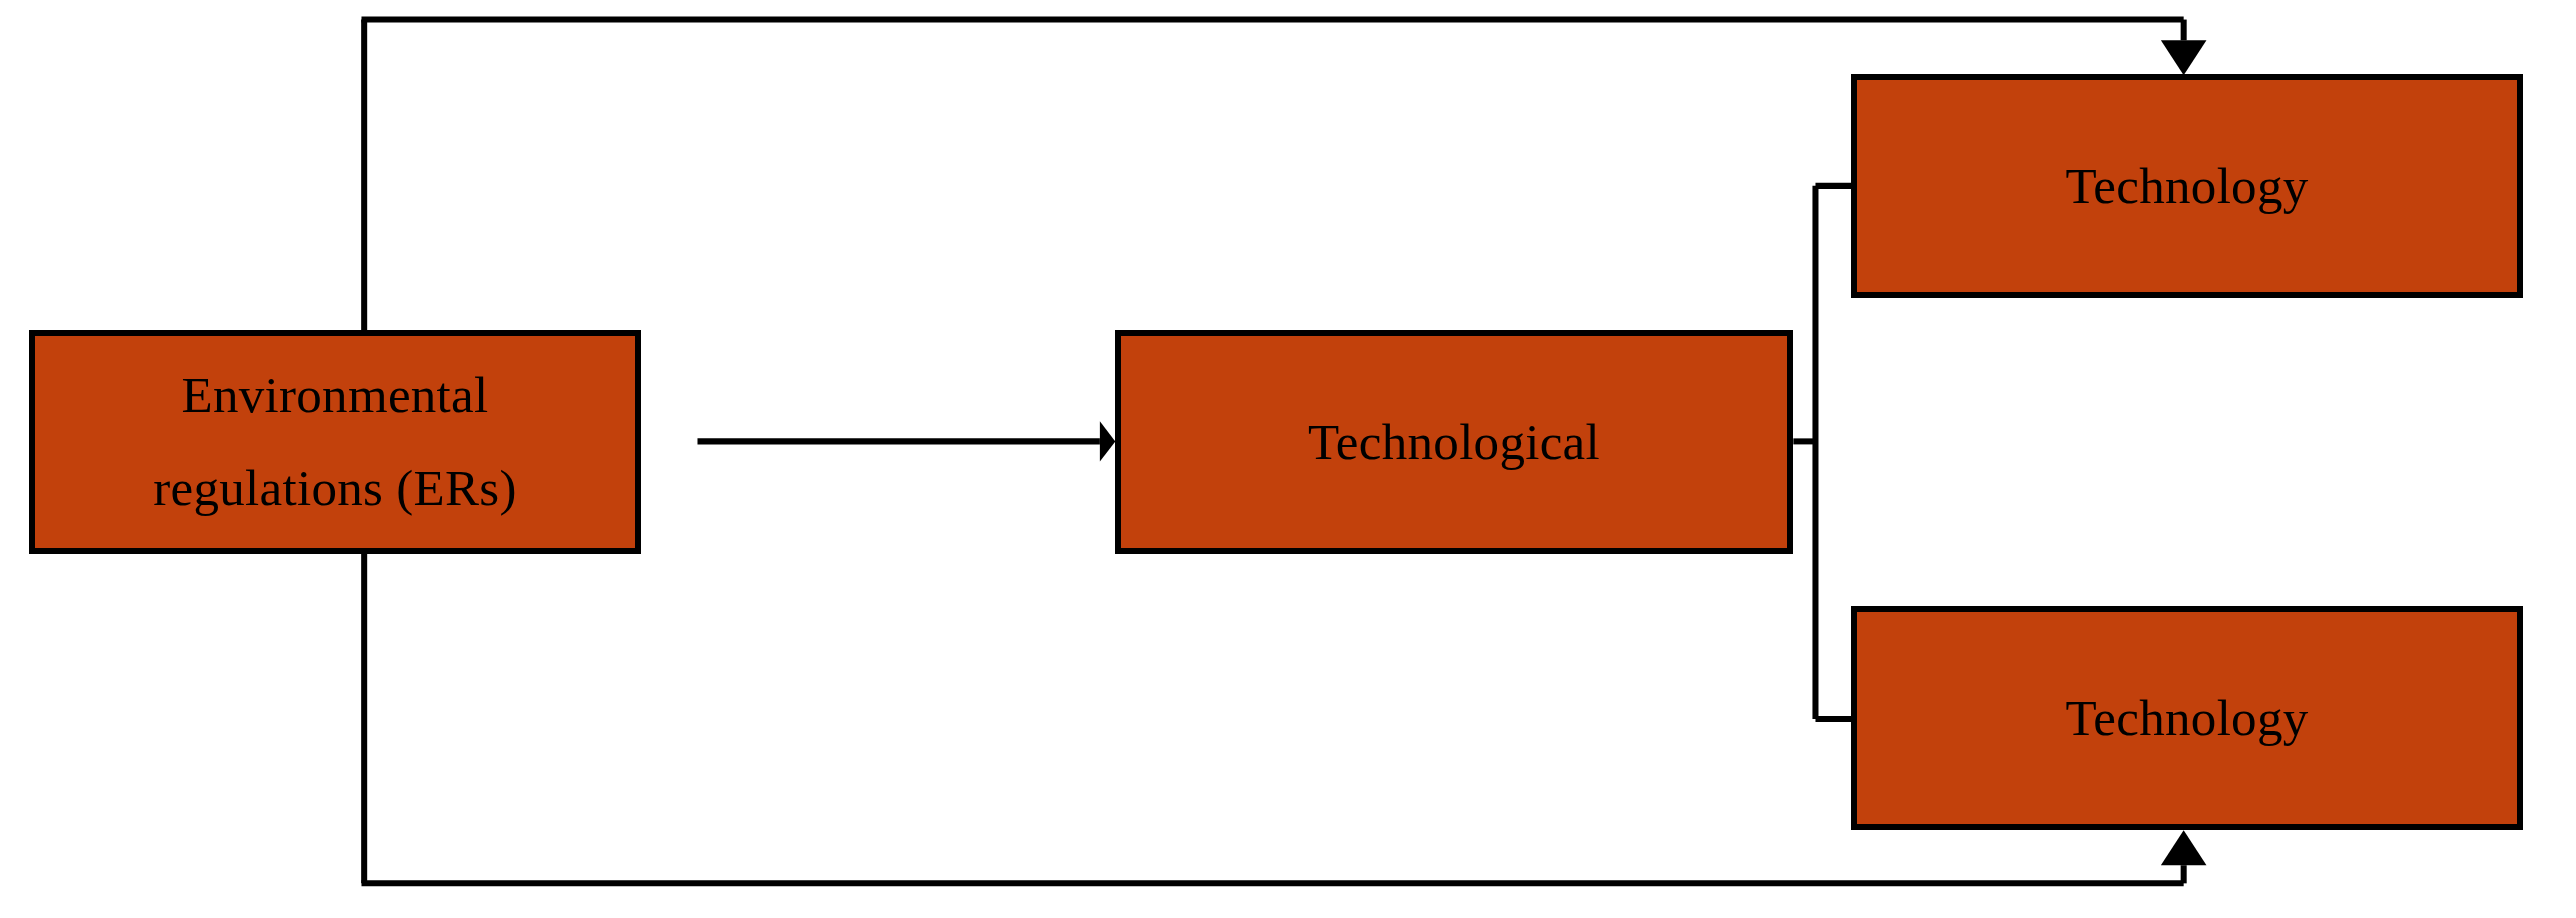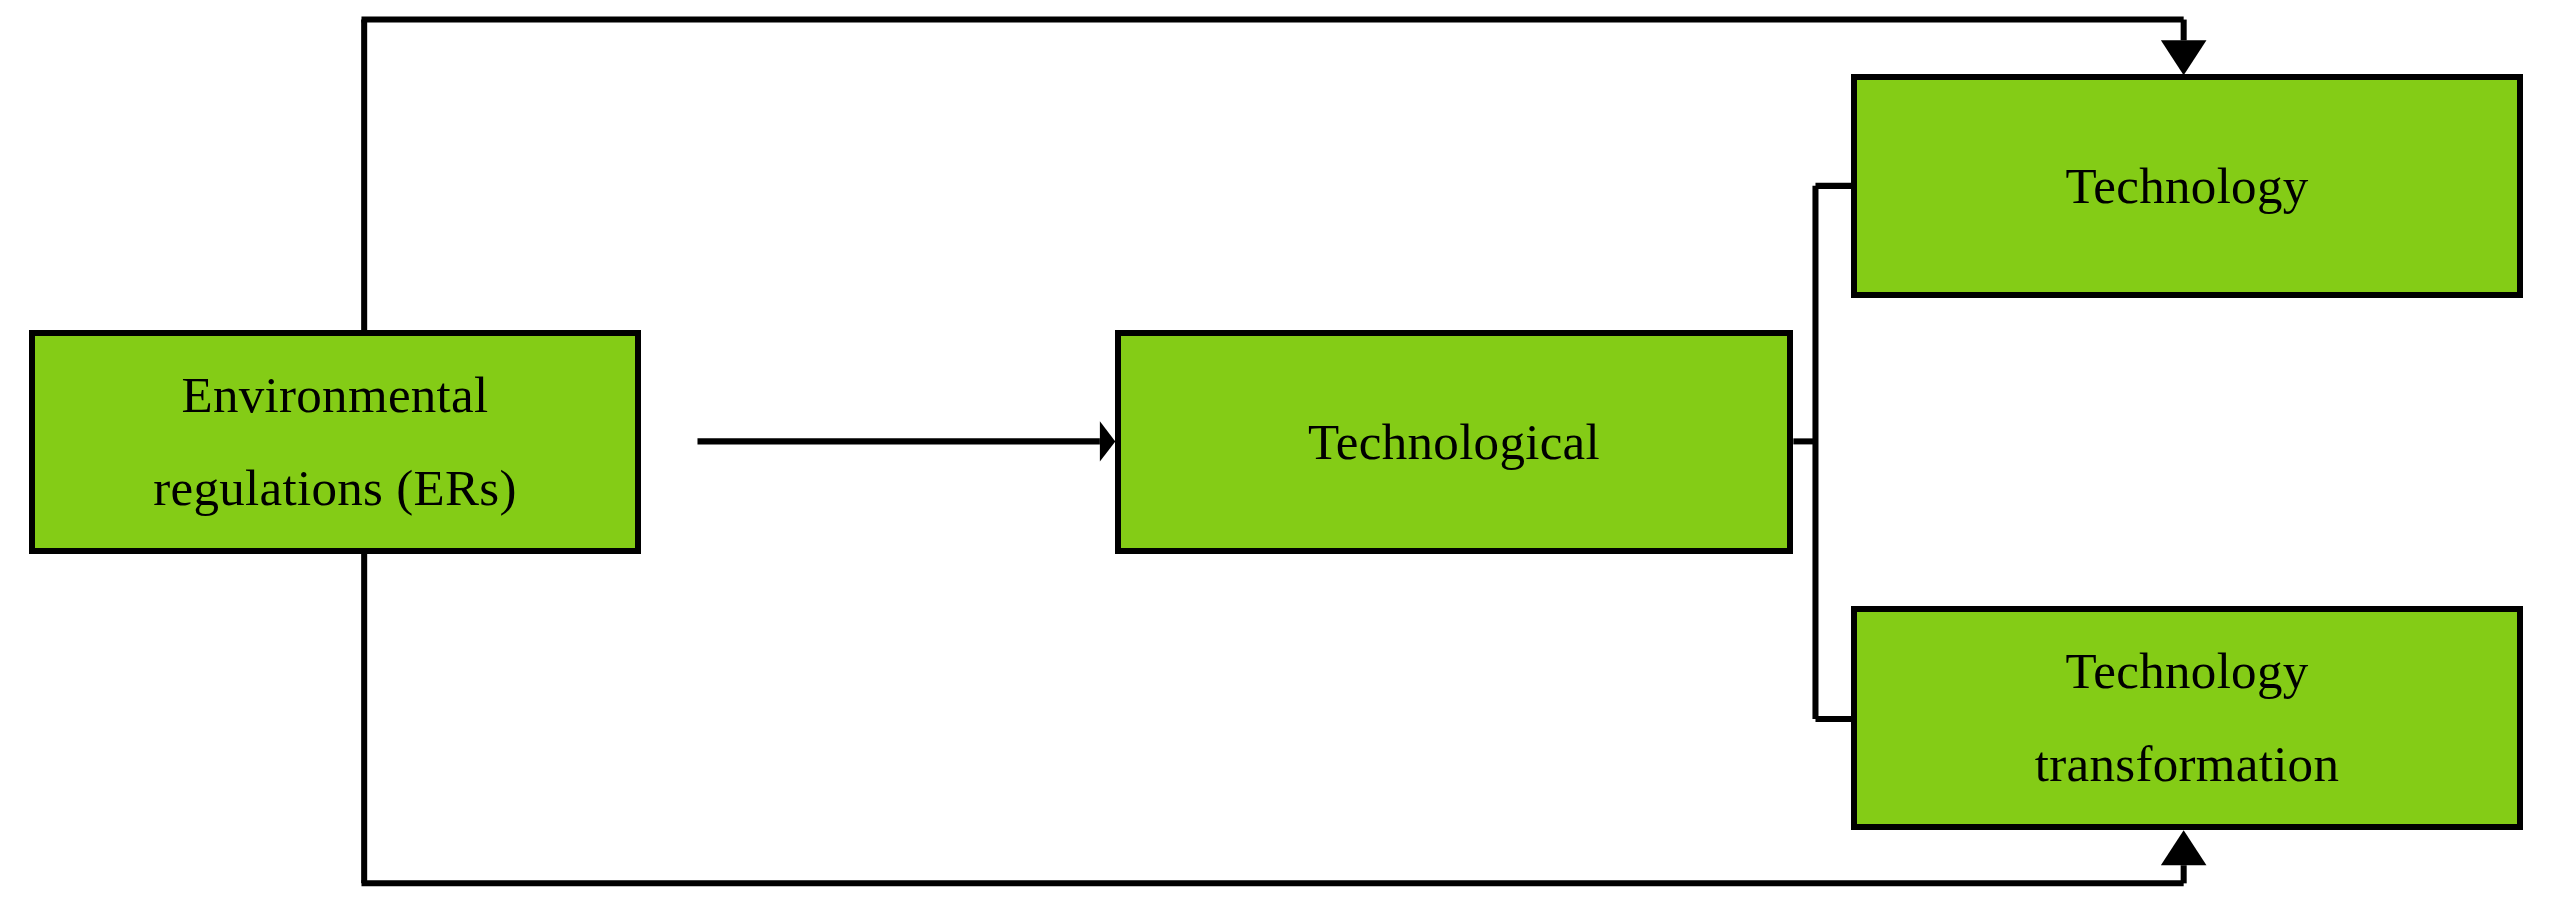--- a/index.html
+++ b/index.html
@@ -14,21 +14,21 @@
   #canvas {
     position: relative;
     width: 2576px;
     height: 919px;
     background: #ffffff;
     overflow: hidden;
   }
   .node {
     position: absolute;
     box-sizing: border-box;
-    background: #84cc16;
+    background: #c2410c;
     border: 6px solid #000000;
     display: flex;
     flex-direction: column;
     align-items: center;
     justify-content: center;
     z-index: 3;
   }
   .node .line {
     display: block;
     width: 100%;
@@ -90,17 +90,16 @@
   <div class="node" id="node-1" style="left:1115px; top:330px; width:678px; height:224px;gap:12px;">
     <span class="line">Technological</span>
   </div>
 
   <div class="node" id="node-2" style="left:1851px; top:74px; width:672px; height:224px;">
     <span class="line">Technology</span>
   </div>
 
   <div class="node" id="node-3" style="left:1851px; top:606px; width:672px; height:224px;">
     <span class="line">Technology</span>
-    <span class="line">transformation</span>
   </div>
 
 </div>
 
 
 </body></html>

